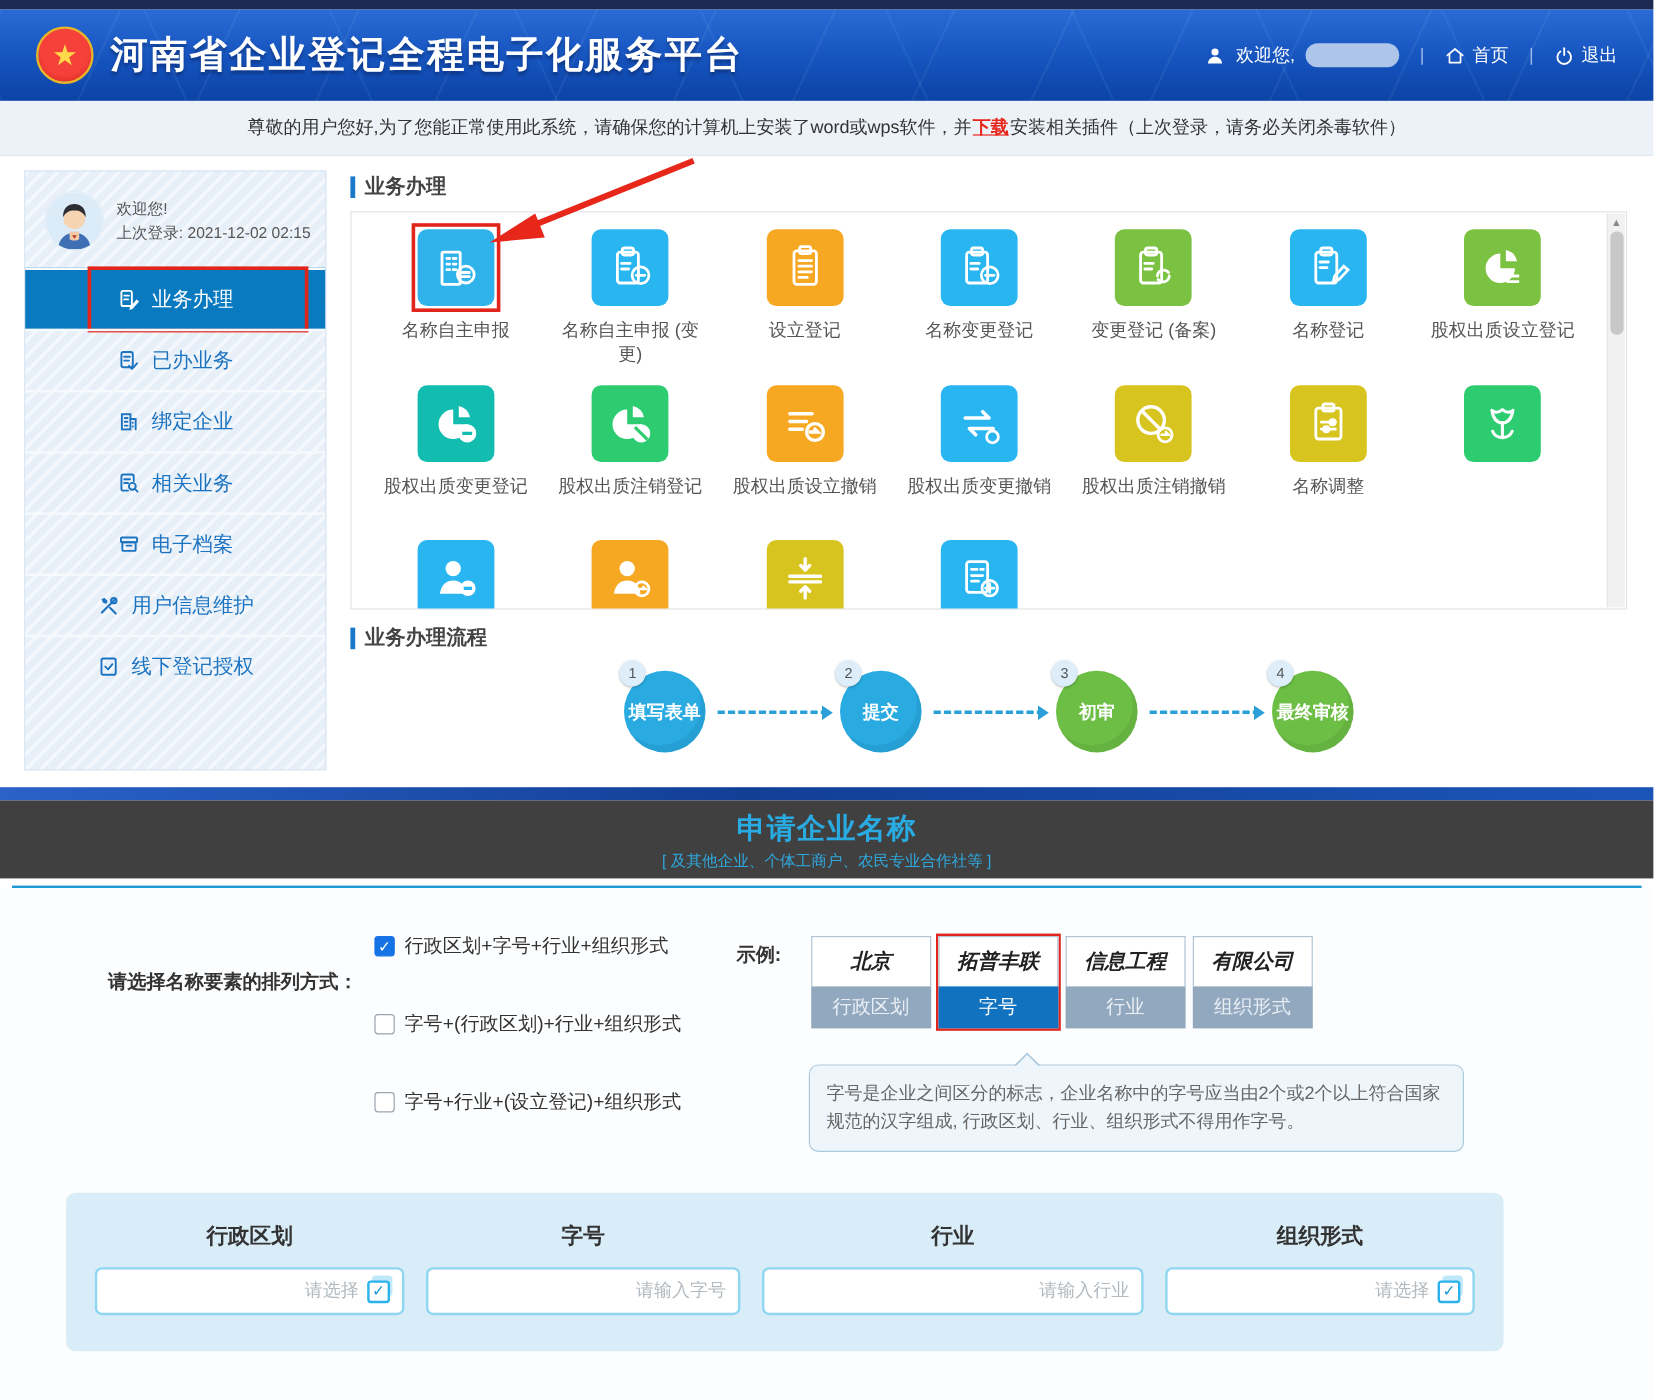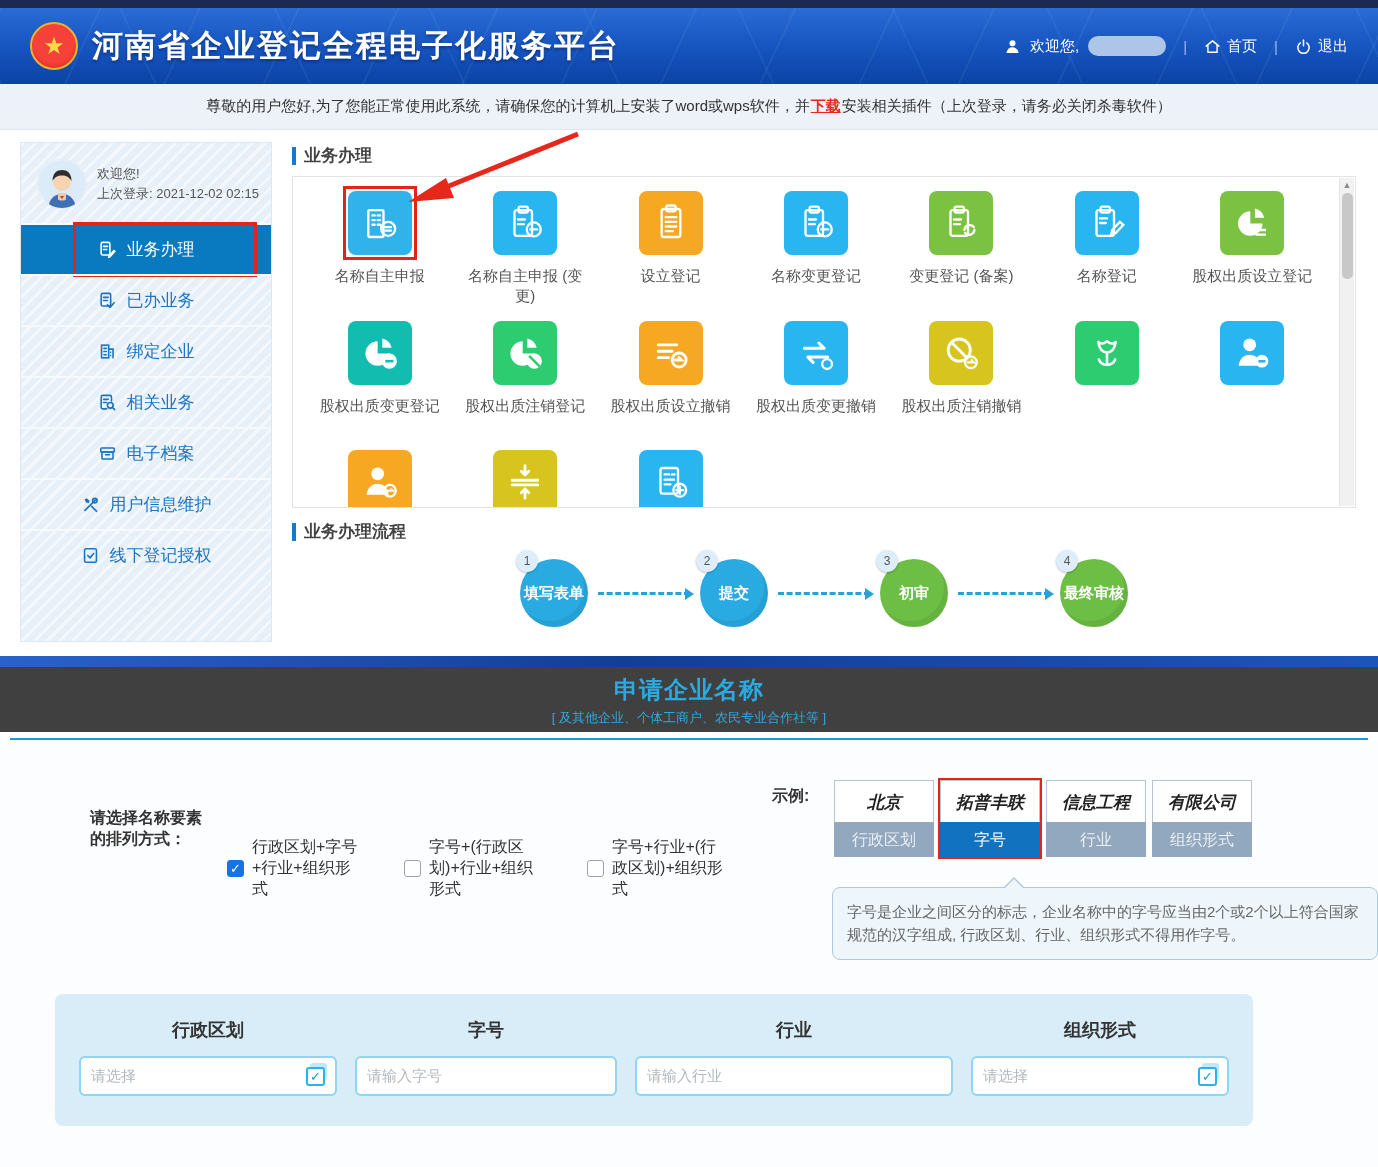--- a/index.html
+++ b/index.html
@@ -81,21 +81,21 @@
   .apply { margin-top:14px; }
   .apply-band { height:11px; background:linear-gradient(90deg,#2a62c8 0%,#123f96 45%,#1c55b8 100%); }
   .apply-head { text-align:center; padding:7px 0 5px; background:#404040; }
   .apply-title { color:#29aae1; font-size:24px; font-weight:bold; letter-spacing:1px; }
   .apply-sub { color:#2fa8dd; font-size:13px; margin-top:3px; }
   .apply-rule { height:2px; background:#1f9ad6; margin:6px 10px 0; }
   .apply-body { background:#fcfdfe; padding:38px 0 0 0; height:438px; }
 
   .arrange-row { display:flex; padding-left:90px; }
   .arrange-label { font-size:16px; font-weight:bold; color:#333; padding-top:2px;margin-top:28px; }
-  .options { display:flex; flex-direction:row; gap:44px; margin-left:14px; }
+  .options { display:flex; flex-direction:column; gap:44px; margin-left:14px; }
   .opt { display:flex; align-items:center; gap:8px; font-size:16px; color:#333; cursor:pointer; }
   .cb { width:17px; height:17px; border:1px solid #9aa4ad; border-radius:3px; background:#fff; position:relative; flex:0 0 auto; }
   .cb.on { background:#1673e6; border-color:#1673e6; }
   .cb.on::after { content:"✓"; position:absolute; inset:0; color:#fff; font-size:13px; font-weight:bold;
     display:flex; align-items:center; justify-content:center; }
 
   .example-area { margin-left:46px; position:relative; }
   .example-label { position:absolute; left:0; top:8px; font-size:16px; font-weight:bold; color:#333; }
   .ex-boxes { display:flex; gap:2px; margin-left:60px; }
   .ex-box { width:104px; text-align:center; border:2px solid transparent; }
@@ -110,21 +110,21 @@
   .tip::before { content:""; position:absolute; top:-11px; left:170px; border:11px solid transparent;
     border-bottom:11px solid #abcade; border-top:none; }
   .tip::after { content:""; position:absolute; top:-9px; left:171px; border:10px solid transparent;
     border-bottom:10px solid #eef6fb; border-top:none; }
 
   .fields-panel { margin:34px 0 0 55px; width:1198px; background:#d9edf8; border-radius:8px;
     padding:24px 24px 30px; display:grid; grid-template-columns:258px 262px 318px 258px; column-gap:18px; }
   .field-label { text-align:center; font-size:18px; font-weight:bold; color:#333; margin-bottom:14px; }
   .field-inputwrap { position:relative; }
   .field-input { width:100%; height:40px; background:#fff; border:2px solid #8ed6f2; border-radius:6px;
-    padding:0 36px 0 10px; font-size:15px; color:#444; outline:none; }
+    padding:0 36px 0 10px; font-size:15px; color:#444; outline:none;text-align:right; }
   .field-input.noicon { padding-right:10px; }
   .field-input::placeholder { color:#b3babf; }
   .picker { position:absolute; right:7px; top:7px; width:24px; height:24px; cursor:pointer; }
   .picker .back { position:absolute; left:4px; top:0; width:17px; height:17px; background:#bfe9fa; border-radius:3px; }
   .picker .front { position:absolute; left:0; top:4px; width:19px; height:19px; background:#fff;
     border:2px solid #29b2ec; border-radius:3px; color:#1798d8; font-size:13px; font-weight:bold;
     display:flex; align-items:center; justify-content:center; }
   svg { display:block; }
 </style>
 </head>
@@ -515,20 +515,30 @@
         <div class="tile">
           <div class="tile-iconwrap">
               <div class="tile-icon" style="background-color: rgb(216, 196, 31);">
                 <svg viewBox="0 0 36 36">
                   <use href="#i-slash-undo"></use>
                 </svg>
               </div>
             </div>
           <div class="tile-label">股权出质注销撤销</div>
         </div>
+        <div class="tile">
+          <div class="tile-iconwrap">
+              <div class="tile-icon" style="background-color: rgb(216, 196, 31);">
+                <svg viewBox="0 0 36 36">
+                  <use href="#i-clip-sliders"></use>
+                </svg>
+              </div>
+            </div>
+          <div class="tile-label">名称调整</div>
+        </div>
 
         <div class="tile">
           <div class="tile-iconwrap">
               <div class="tile-icon" style="background-color: rgb(46, 204, 113);">
                 <svg viewBox="0 0 36 36">
                   <use href="#i-flower"></use>
                 </svg>
               </div>
             </div>
 
@@ -624,21 +634,21 @@
         <label class="opt">
           <span class="cb on"></span>
           <span>行政区划+字号+行业+组织形式</span>
         </label>
         <label class="opt">
           <span class="cb"></span>
           <span>字号+(行政区划)+行业+组织形式</span>
         </label>
         <label class="opt">
           <span class="cb"></span>
-          <span>字号+行业+(行政区划)+组织形式</span>
+          <span>字号+行业+(设立登记)+组织形式</span>
         </label>
       </div>
 
       <div class="example-area">
         <div class="example-label">示例:</div>
         <div class="ex-boxes">
           <div class="ex-box">
             <div class="ex-val">北京</div>
             <div class="ex-tag">行政区划</div>
           </div>

